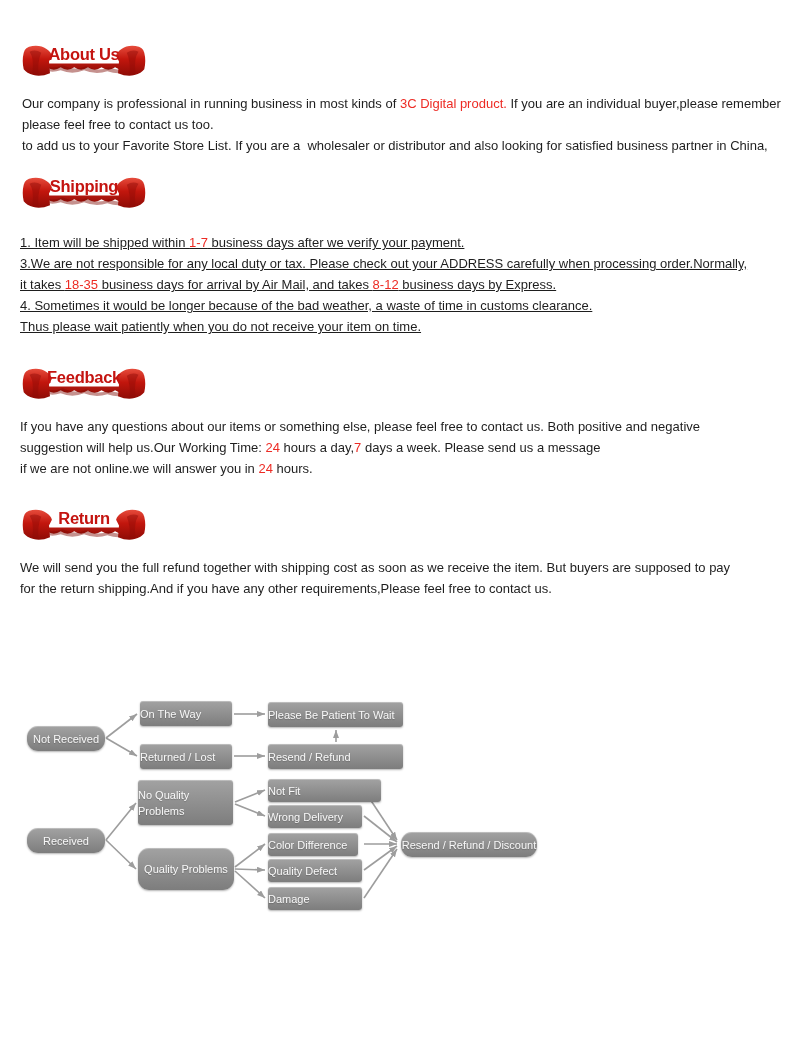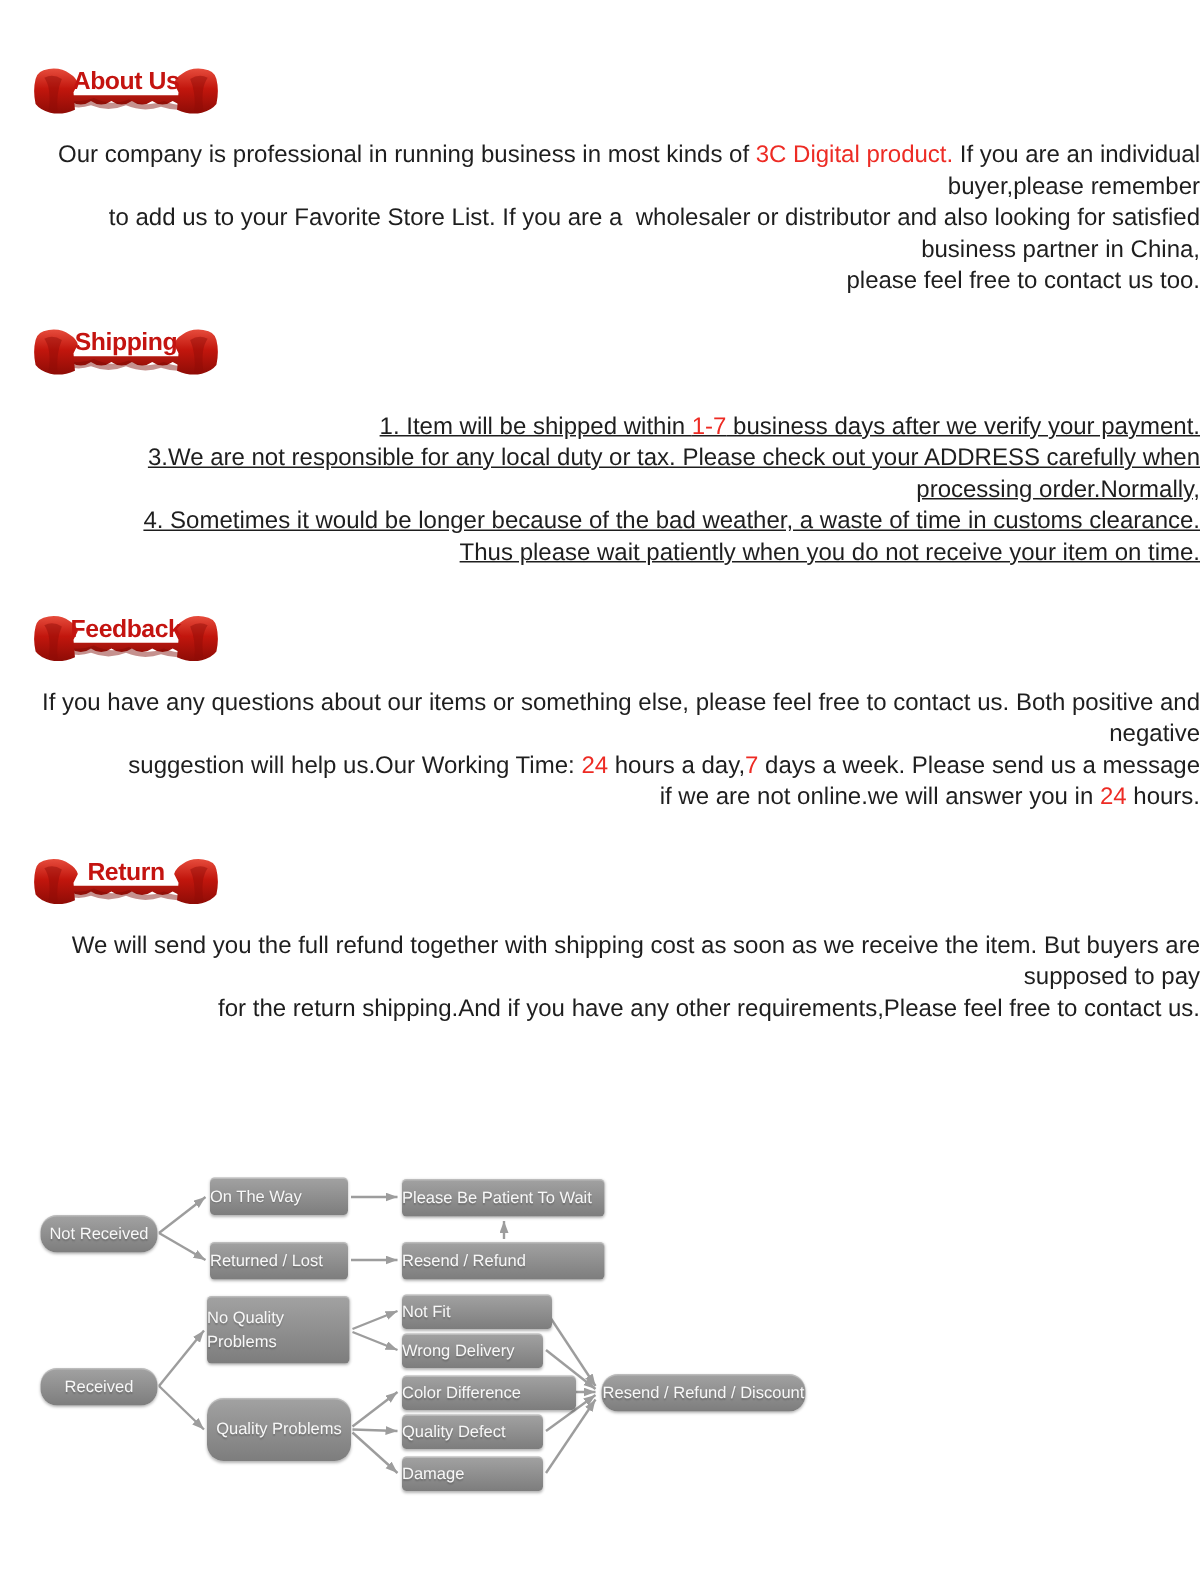--- a/index.html
+++ b/index.html
@@ -12,21 +12,21 @@
   .ribbon{display:block;width:132px;height:35px;margin-left:18px;}
   .ribbon-text{
     font-family:"Liberation Sans","DejaVu Sans",sans-serif;
     font-weight:bold;font-size:17px;letter-spacing:-0.3px;
     fill:#c41410;text-anchor:middle;
   }
   .para{margin:15px 0 0 20px;}
   .para.about{margin-left:22px;}
   .para.shipping{margin-top:22px;text-decoration:underline;}
   .line{
-    font-size:16px;line-height:21px;white-space:pre-wrap;text-align:right;
+    font-size:13px;line-height:21px;white-space:pre-wrap;
   }
   .line .red{color:#ed2b24;}
   
   .flowchart{position:relative;width:560px;height:230px;margin-top:95px;}
   .flow-arrows{position:absolute;left:0;top:0;}
   .node{
     position:absolute;box-sizing:border-box;
     background:linear-gradient(#a2a2a2,#7d7d7d);
     border-radius:3px;color:#f8f8f8;font-size:11px;
     display:flex;align-items:center;white-space:nowrap;
@@ -64,33 +64,34 @@
   </defs>
 </svg>
 
 <section>
   <svg class="ribbon" style="margin-top:43px" viewBox="0 0 132 36">
     <use href="#ribbon-shape"></use>
     <text x="66" y="17" class="ribbon-text">About Us</text>
   </svg>
   <div class="para about">
     <div class="line"><span>Our company is professional in running business in most kinds of </span><span class="red">3C Digital product.</span><span> If you are an individual buyer,please remember</span></div>
+    <div class="line"><span>please feel free to contact us too.</span></div>
     <div class="line"><span>to add us to your Favorite Store List. If you are a  wholesaler or distributor and also looking for satisfied business partner in China,</span></div>
-    <div class="line"><span>please feel free to contact us too.</span></div>
   </div>
 </section>
 
 <section>
   <svg class="ribbon" style="margin-top:19px" viewBox="0 0 132 36">
     <use href="#ribbon-shape"></use>
     <text x="66" y="17" class="ribbon-text">Shipping</text>
   </svg>
   <div class="para shipping">
     <div class="line"><span>1. Item will be shipped within </span><span class="red">1-7</span><span> business days after we verify your payment.</span></div>
     <div class="line"><span>3.We are not responsible for any local duty or tax. Please check out your ADDRESS carefully when processing order.Normally,</span></div>
+    <div class="line"><span>it takes </span><span class="red">18-35</span><span> business days for arrival by Air Mail, and takes </span><span class="red">8-12</span><span> business days by Express.</span></div>
     <div class="line"><span>4. Sometimes it would be longer because of the bad weather, a waste of time in customs clearance.</span></div>
     <div class="line"><span>Thus please wait patiently when you do not receive your item on time.</span></div>
   </div>
 </section>
 
 <section>
   <svg class="ribbon" style="margin-top:29px" viewBox="0 0 132 36">
     <use href="#ribbon-shape"></use>
     <text x="66" y="17" class="ribbon-text">Feedback</text>
   </svg>
@@ -141,19 +142,19 @@
   </svg>
 
   <div class="node center" style="left:27px;top:32px;width:78px;height:25px">Not Received</div>
   <div class="node" style="left:140px;top:7px;width:92px;height:25px">On The Way</div>
   <div class="node" style="left:140px;top:50px;width:92px;height:25px">Returned / Lost</div>
   <div class="node" style="left:268px;top:8px;width:135px;height:25px">Please Be Patient To Wait</div>
   <div class="node" style="left:268px;top:50px;width:135px;height:25px">Resend / Refund</div>
   <div class="node center" style="left:27px;top:134px;width:78px;height:25px">Received</div>
   <div class="node wrap" style="left:138px;top:86px;width:95px;height:45px">No Quality Problems</div>
   <div class="node center" style="left:138px;top:154px;width:96px;height:42px">Quality Problems</div>
-  <div class="node" style="left:268px;top:85px;width:100px;height:23px">Not Fit</div>
+  <div class="node" style="left:268px;top:85px;width:113px;height:23px">Not Fit</div>
   <div class="node" style="left:268px;top:111px;width:94px;height:23px">Wrong Delivery</div>
-  <div class="node" style="left:268px;top:139px;width:116px;height:23px">Color Difference</div>
+  <div class="node" style="left:268px;top:139px;width:90px;height:23px">Color Difference</div>
   <div class="node" style="left:268px;top:165px;width:94px;height:23px">Quality Defect</div>
   <div class="node" style="left:268px;top:193px;width:94px;height:23px">Damage</div>
   <div class="node center" style="left:401px;top:138px;width:136px;height:25px">Resend / Refund / Discount</div>
 </div>
 
 </body></html>

